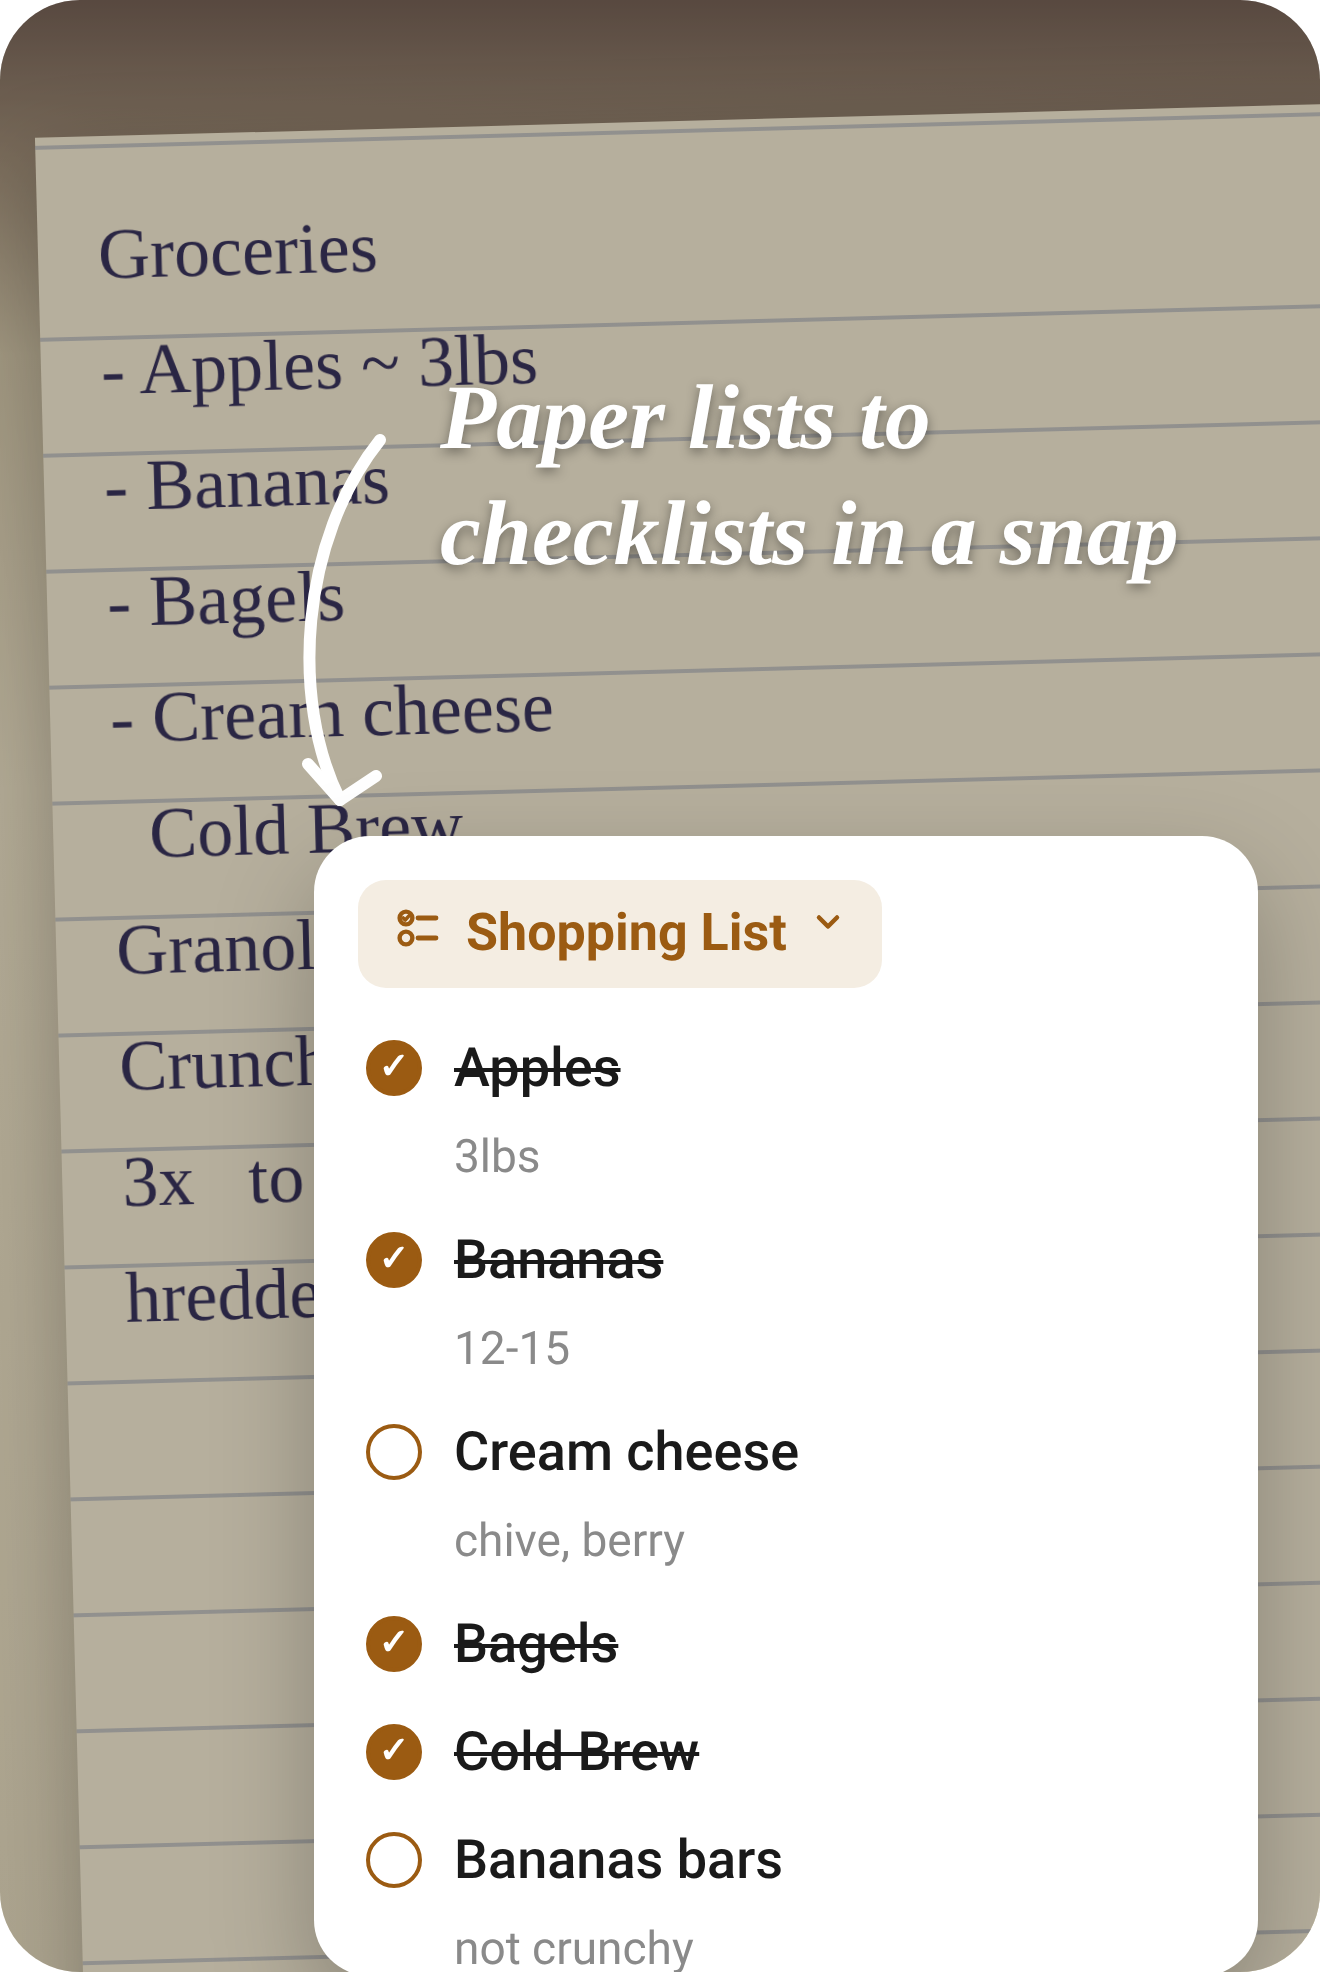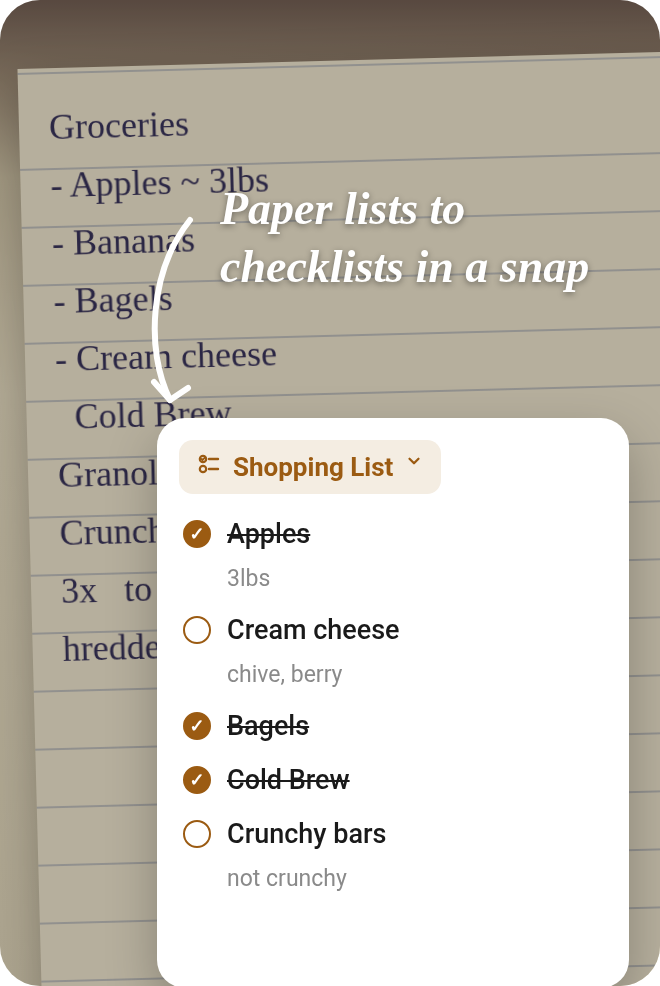--- a/index.html
+++ b/index.html
@@ -181,20 +181,27 @@
     </div>
 
     <div class="items" id="items">
         <div class="item done">
           <div class="chk checked"></div>
           <div class="item-text">
             <div class="item-label">Apples</div>
             <div class="item-sub">3lbs</div>
           </div>
         </div>
+        <div class="item done">
+          <div class="chk checked"></div>
+          <div class="item-text">
+            <div class="item-label">Bananas</div>
+            <div class="item-sub">12-15</div>
+          </div>
+        </div>
         <div class="item">
           <div class="chk"></div>
           <div class="item-text">
             <div class="item-label">Cream cheese</div>
             <div class="item-sub">chive, berry</div>
           </div>
         </div>
         <div class="item done">
           <div class="chk checked"></div>
           <div class="item-text">
@@ -203,20 +210,20 @@
         </div>
         <div class="item done">
           <div class="chk checked"></div>
           <div class="item-text">
             <div class="item-label">Cold Brew</div>
           </div>
         </div>
         <div class="item">
           <div class="chk"></div>
           <div class="item-text">
-            <div class="item-label">Crunchy bars</div>
+            <div class="item-label">Bananas bars</div>
             <div class="item-sub">not crunchy</div>
           </div>
         </div>
       </div>
   </div>
 
 </div>
 
 </body></html>

